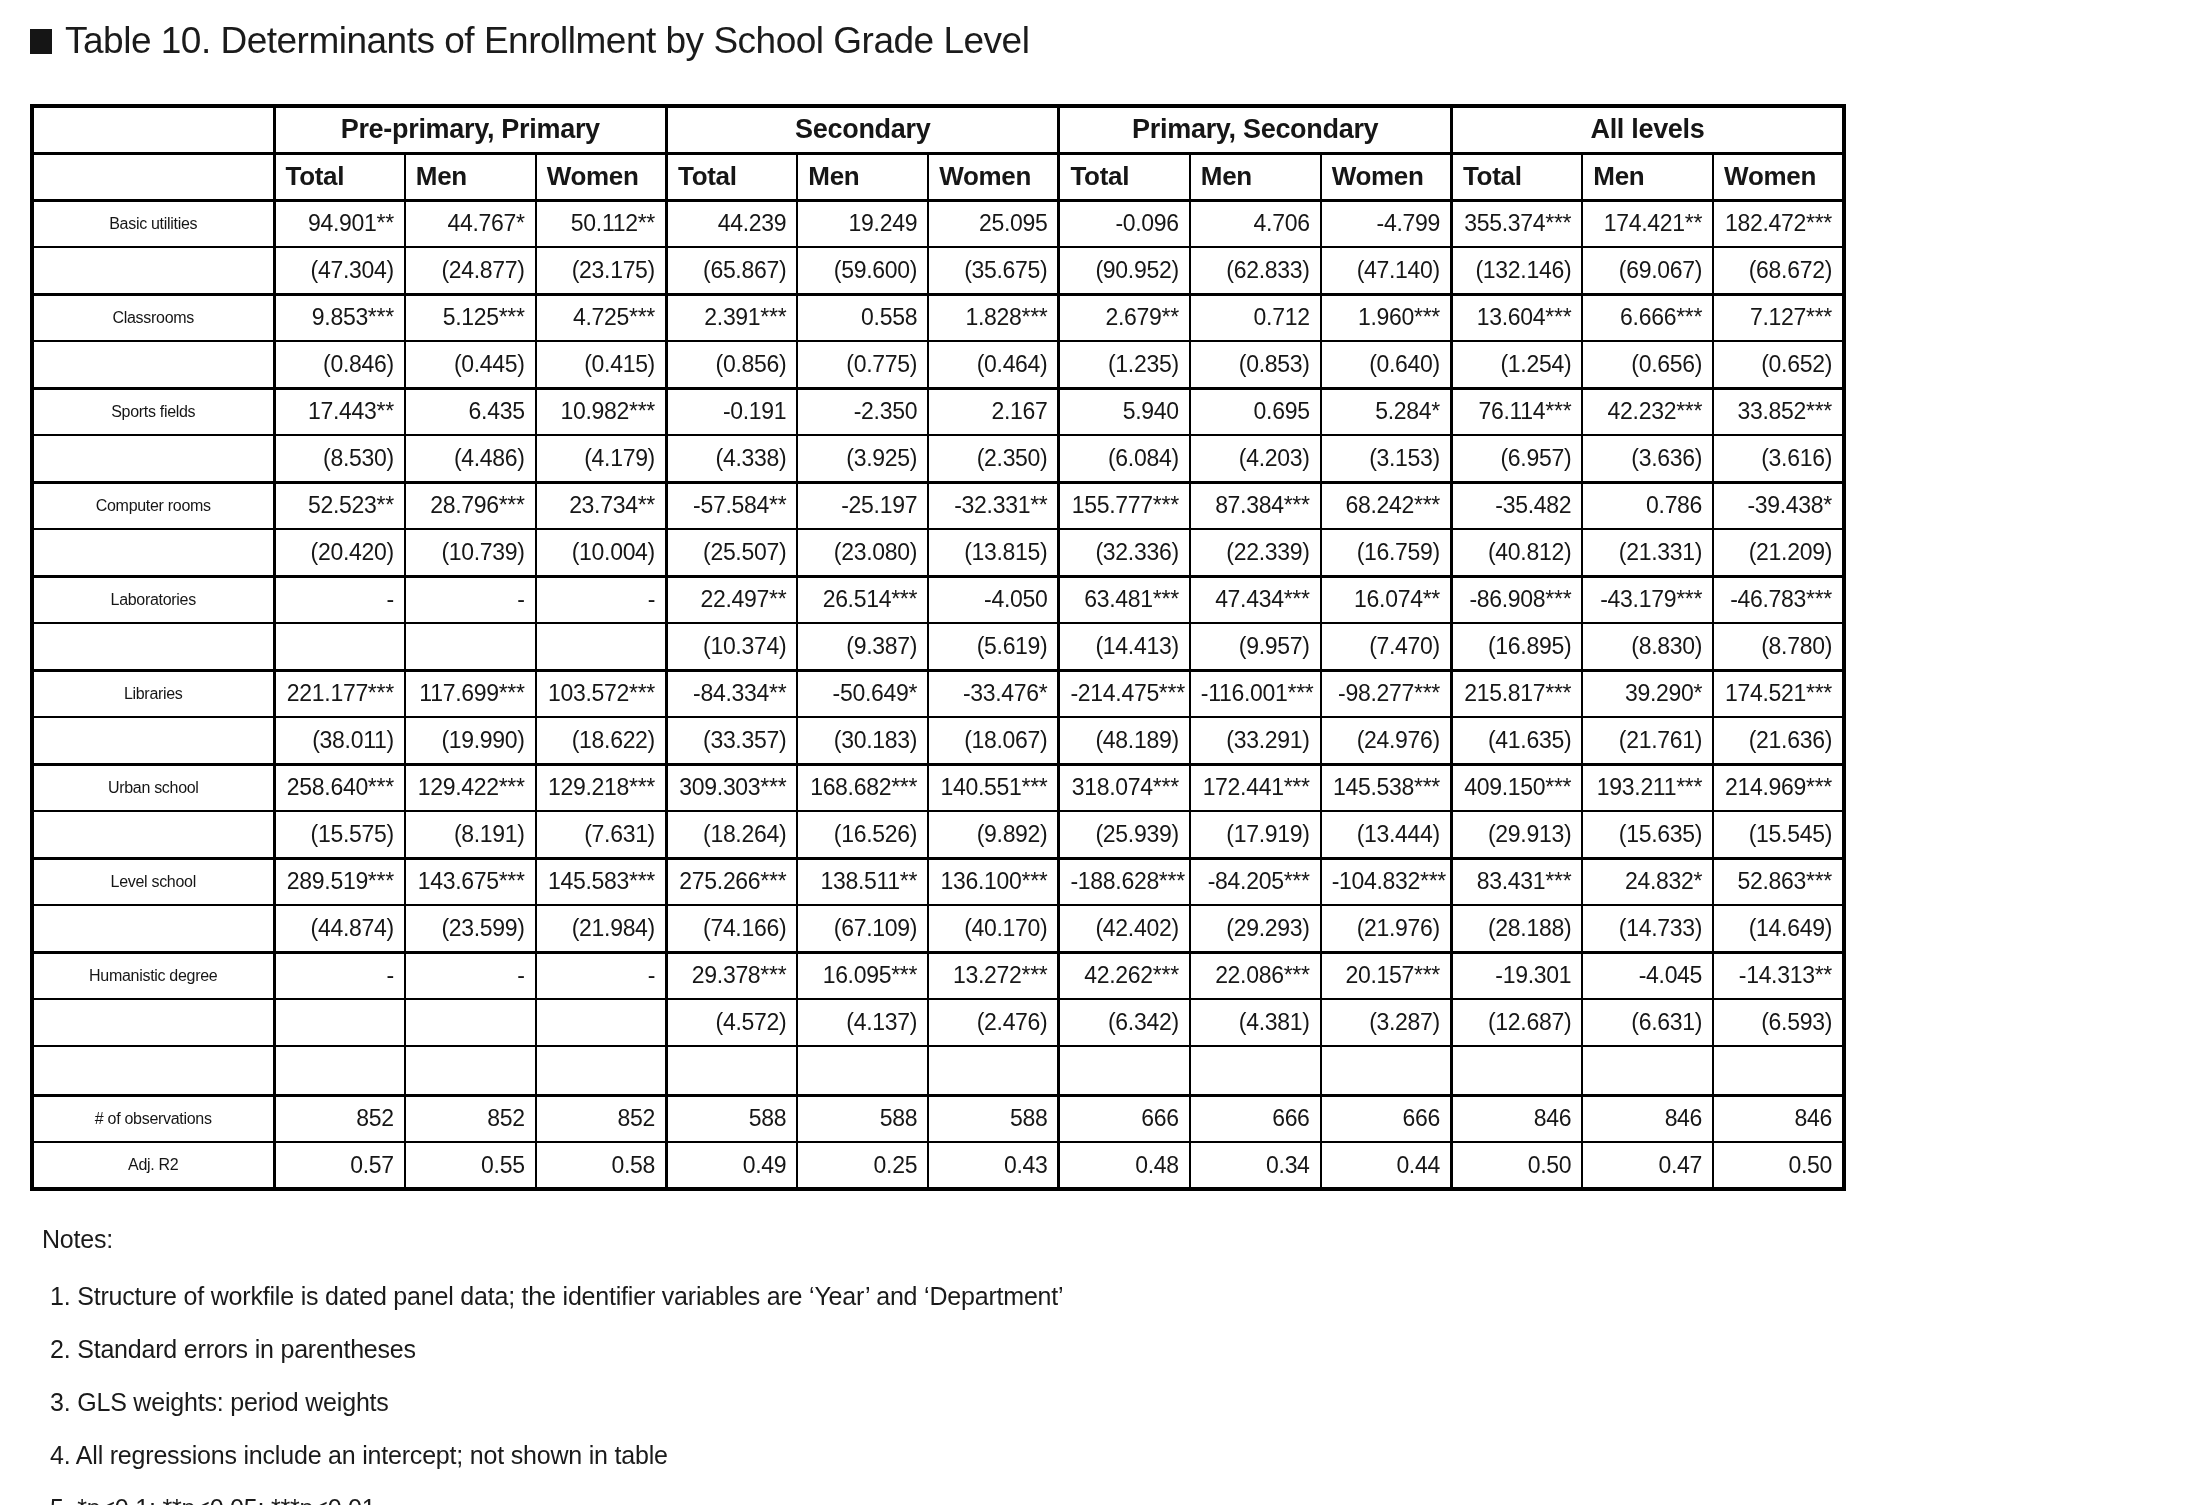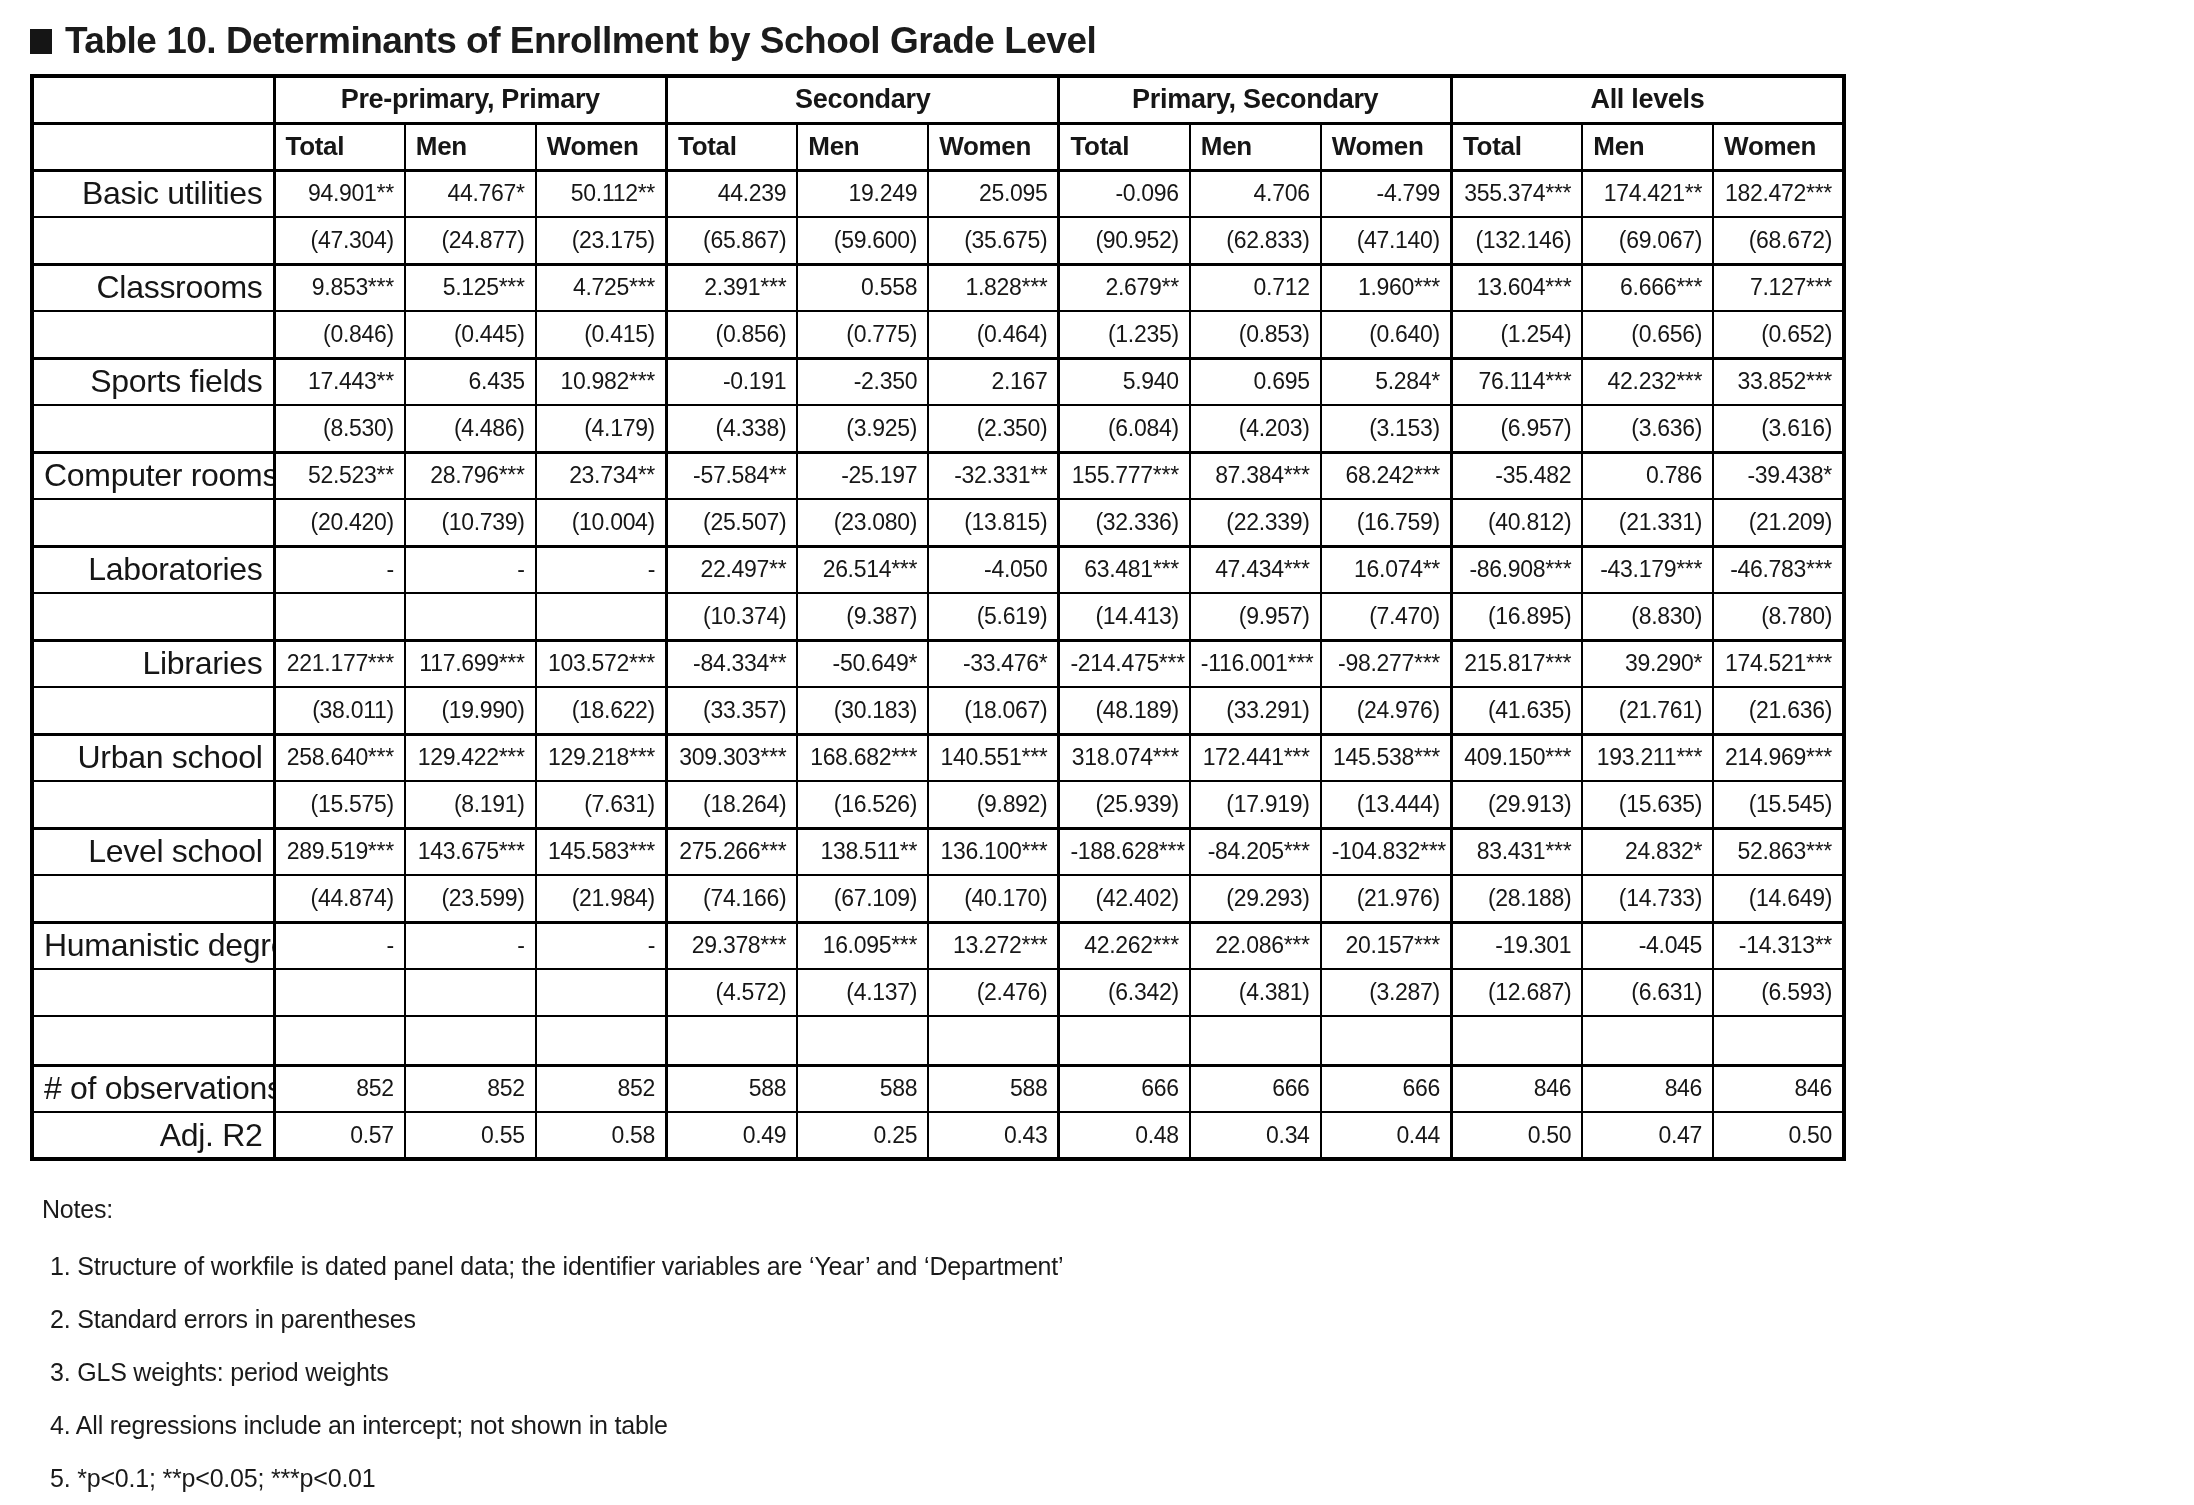--- a/index.html
+++ b/index.html
@@ -6,22 +6,22 @@
   body{
     width:2194px;height:1505px;
     font-family:"Liberation Sans","DejaVu Sans",sans-serif;
     color:#141414;
     -webkit-font-smoothing:antialiased;
   }
   .page{padding:14px 14px 0 30px;}
 
   .title{
     display:flex;align-items:center;
-    font-size:37px;font-weight:700;letter-spacing:-0.5px;
-    color:#1b1b1b;margin:6px 0 12px 0;
+    font-size:37px;font-weight:400;letter-spacing:-0.5px;
+    color:#1b1b1b;margin:6px 0 42px 0;
   }
   .title-bullet{
     display:inline-block;width:22px;height:25px;background:#151515;
     margin-right:13px;flex:0 0 auto;
   }
 
   table.results{
     border-collapse:collapse;table-layout:fixed;
     width:1816px;
     border:4px solid #000;
@@ -39,21 +39,21 @@
   }
   th.group-h{
     font-size:27px;font-weight:700;text-align:center;
     height:46px;border-bottom:3px solid #000;
   }
   th.sub-h{
     font-size:26px;font-weight:700;text-align:left;
     height:44px;border-bottom:3px solid #000;margin-left:24px;
   }
   th.corner{border-bottom:3px solid #000;}
-  td.label{text-align:right;font-size:32px;}
+  td.label{text-align:center;font-size:16px;}
   td.num{text-align:right;font-size:23px;}
   tr.coef-row td{border-top:3px solid #000;}
   tr.se-row td{border-top:1px solid #000;}
   tr.spacer-row td{border-top:2px solid #000;height:49px;}
   tr.sum-row td{border-top:3px solid #000;}
   tr.sum-row.second td{border-top:2px solid #000;}
   .gs{border-left:3px solid #000 !important;}
 
   .notes{margin:34px 0 0 12px;font-size:25px;color:#1a1a1a;letter-spacing:-0.2px;}
   .notes .notes-heading{margin:0 0 28px 0;}

